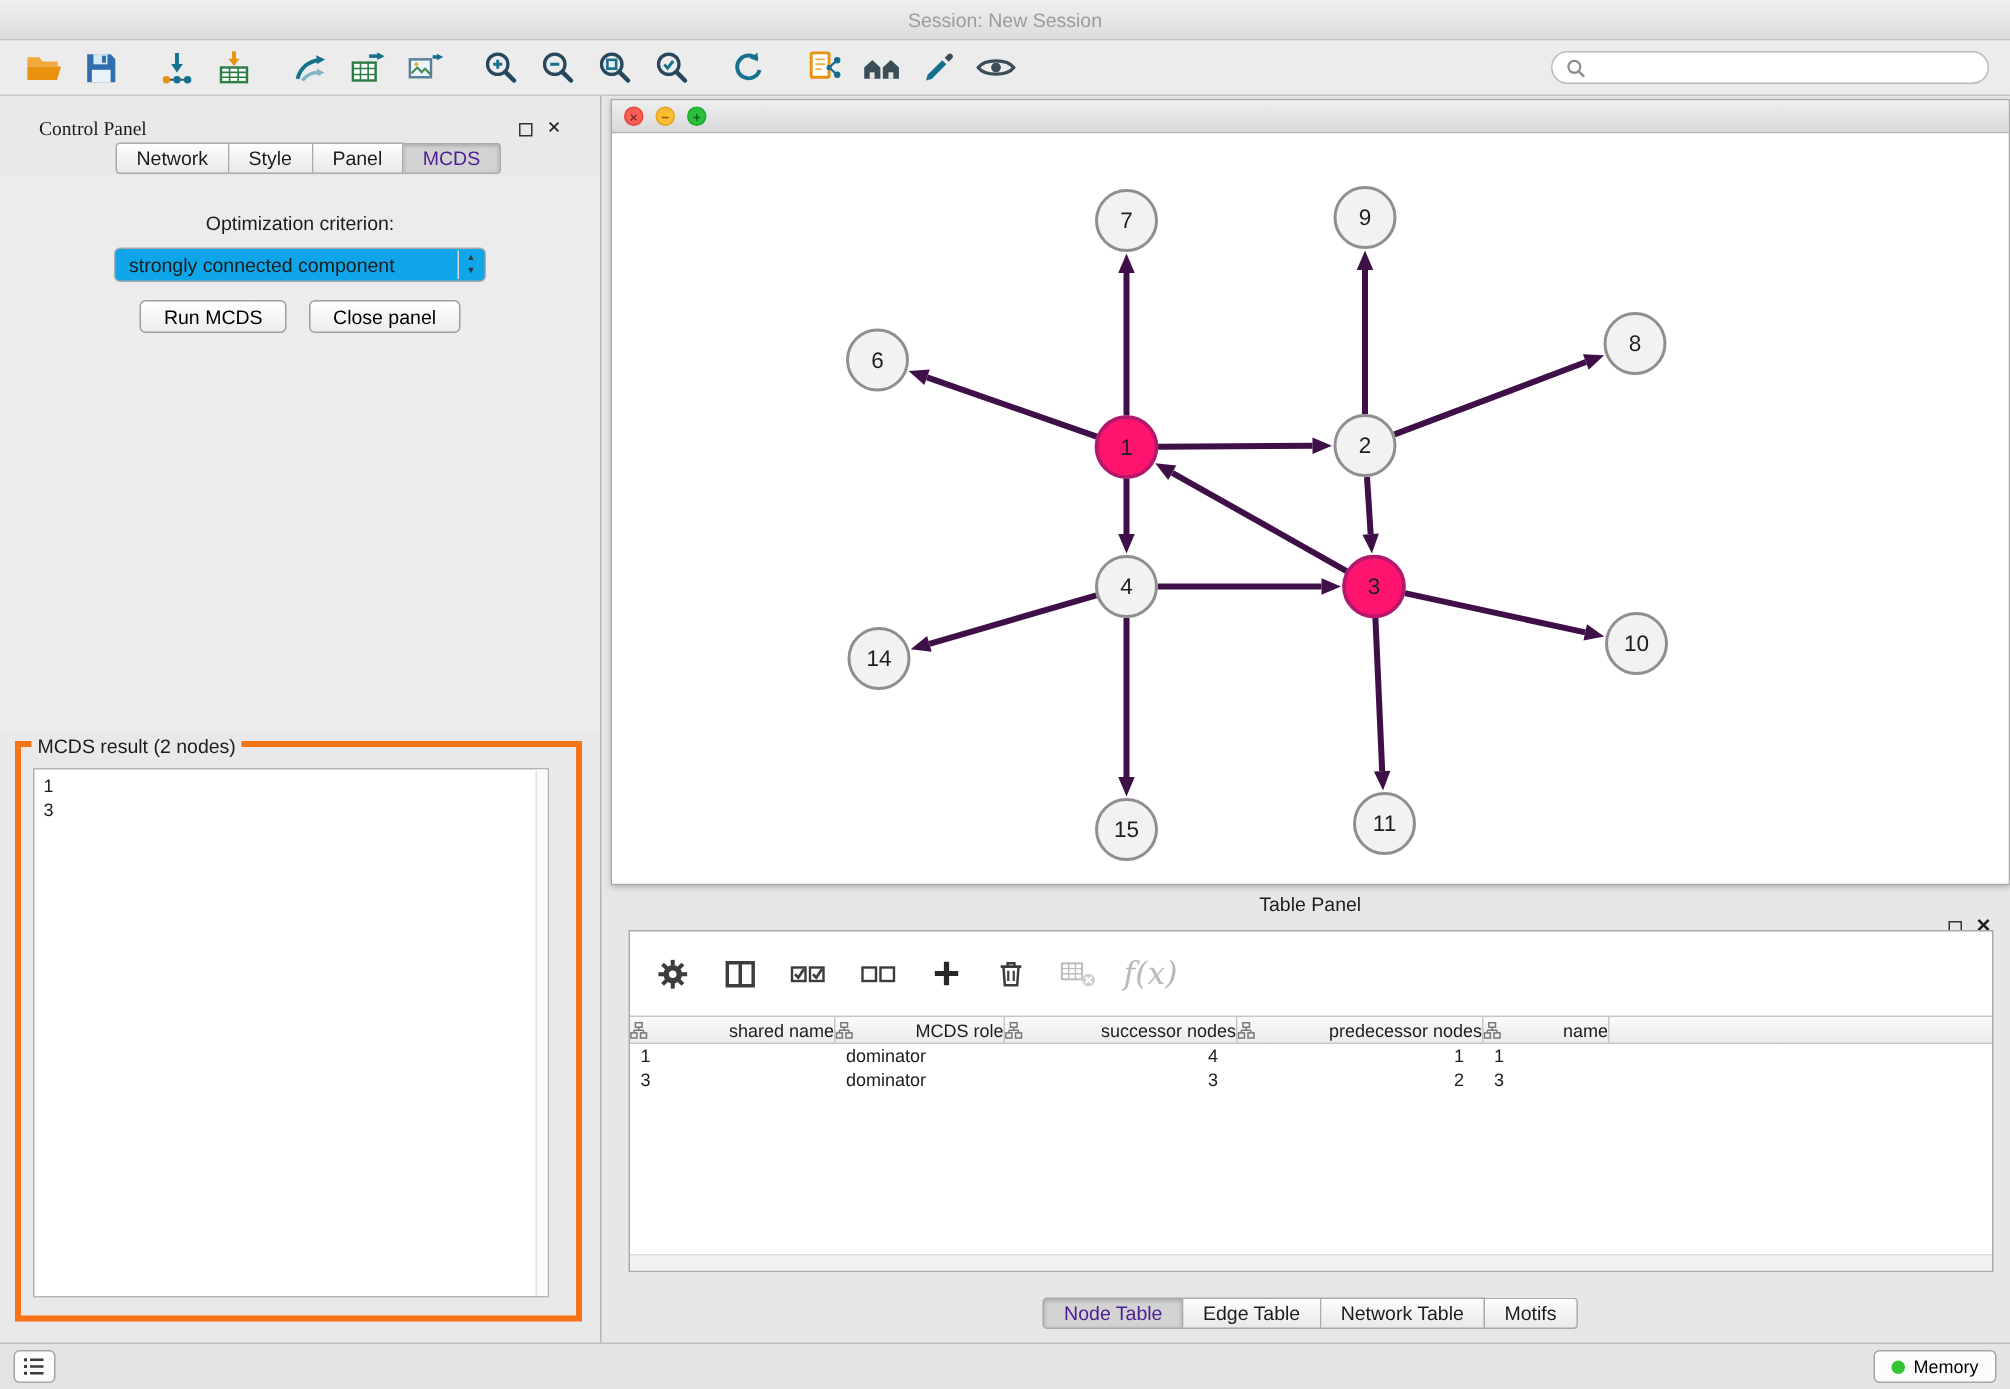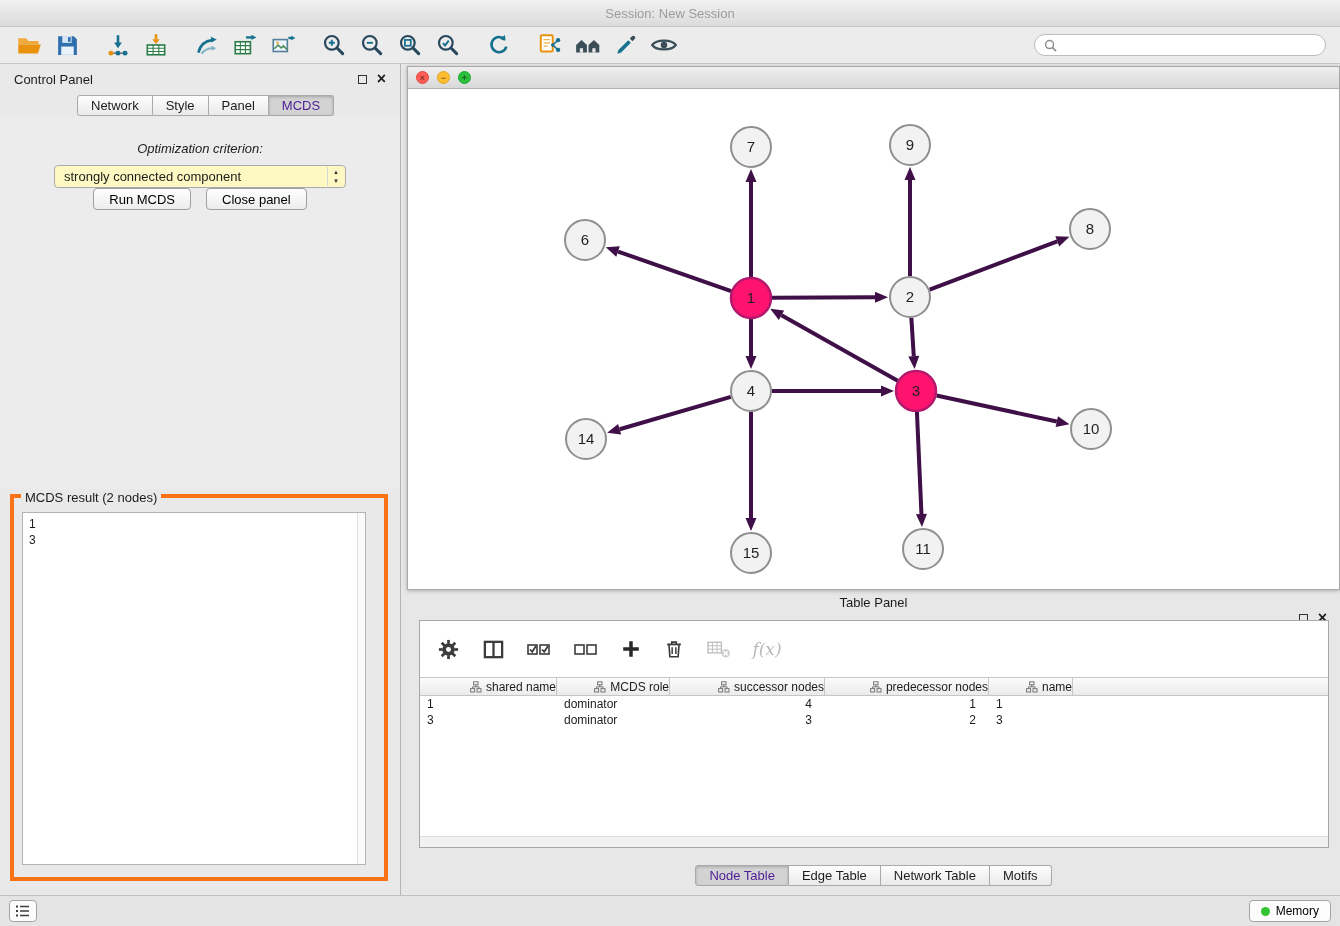--- a/index.html
+++ b/index.html
@@ -21,33 +21,33 @@
   .searchbox { margin-left:auto; margin-right:4px; width:292px; height:22px; background:#fff;
                border:1px solid #bdbdbd; border-radius:12px; display:flex; align-items:center;
                padding:0 9px; gap:5px; }
   .searchbox input { flex:1; border:none; outline:none; background:transparent;
                      font:13px "Liberation Sans",sans-serif; }
 
   
   .control-panel { position:absolute; left:0; top:64px; width:401px; bottom:31px;
                    background:#e9e9e9; border-right:1px solid #b5b5b5; }
   .cp-header { position:absolute; top:0; left:0; right:0; height:30px; display:flex;
-               align-items:center; padding:0 14px; }
+               align-items:flex-end; padding:0 26px;font-family:Liberation Serif, serif; }
   .win-btns { margin-left:auto; display:flex; gap:10px; align-items:center; }
   .float-btn { width:9px; height:9px; border:1.5px solid #333; display:inline-block; }
   .close-btn { font-size:16px; font-weight:bold; color:#1d1d1d; line-height:1; }
   .cp-tabs { position:absolute; top:31px; left:77px; display:flex; }
   .cp-tab { height:21px; line-height:20px; padding:0 13px; background:linear-gradient(#fefefe,#e9e9e9);
             border:1px solid #aaa; border-left:none; }
   .cp-tab:first-child { border-left:1px solid #aaa; border-radius:3px 0 0 3px; }
   .cp-tab:last-child { border-radius:0 3px 3px 0; }
   .cp-tab.active { background:#d3d3d3; color:#4c1d95; box-shadow:inset 0 1px 3px rgba(0,0,0,.22); }
   .cp-content { position:absolute; top:53px; left:0; right:0; height:372px; background:#ececec; }
-  .opt-label { text-align:center; margin-top:24px;font-style:italic; }
-  .criterion { margin:9px auto 0; width:292px; height:23px; background:#fef9c3; border:1px solid #aaa;
+  .opt-label { text-align:center; margin-top:24px; }
+  .criterion { margin:9px auto 12px; width:248px; height:23px; background:#0ea5e9; border:1px solid #aaa;
                border-radius:4px; display:flex; align-items:center; padding-left:9px; position:relative; }
   .stepper { position:absolute; right:1px; top:1px; bottom:1px; width:17px; border-left:1px solid #d6d6d6;
              display:flex; flex-direction:column; align-items:center; justify-content:center;
              font-size:6px; color:#333; line-height:1.35; }
   .cp-buttons { display:flex; justify-content:center; gap:15px; }
   .btn { height:22px; padding:0 15px; font:13px "Liberation Sans",sans-serif;
          background:linear-gradient(#fff,#ececec); border:1px solid #9f9f9f; border-radius:4px; }
   .result-group { position:absolute; left:10px; right:12px; top:430px; bottom:14px; border:4px solid #f97316; }
   .result-legend { position:absolute; top:-8px; left:7px; background:#e9e9e9; padding:0 4px; }
   .result-box { position:absolute; left:8px; right:18px; top:14px; bottom:12px; background:#fff;
@@ -70,24 +70,24 @@
   .light.green { background:#2ac03c; border:1px solid #1faa2f; }
   .net-title { position:absolute; left:0; right:0; text-align:center; font-weight:bold; color:#2c2c2c; }
   .net-canvas { position:absolute; top:22px; left:0; right:0; bottom:0; background:#fff; }
 
   
   .table-panel { position:absolute; left:407px; top:595px; width:933px; height:293px; }
   .tp-header { height:24px; display:flex; align-items:center; padding:0 13px;flex-direction:column; }
   .tp-inner { position:absolute; left:12px; right:11px; top:25px; bottom:40px; background:#fff;
               border:1px solid #a8a8a8; }
   .tp-toolbar { height:56px; display:flex; align-items:center; padding:0 14px; gap:17px; }
-  .fx { font-family:"DejaVu Serif",serif; font-style:italic; font-size:17px; color:#b9b9b9; }
+  .fx { font-family:"DejaVu Serif",serif; font-style:italic; font-size:21px; color:#b9b9b9; }
   .grid-head { display:flex; height:19px; background:linear-gradient(#fbfbfb,#ebebeb);
                border-top:1px solid #c6c6c6; border-bottom:1px solid #c6c6c6; }
-  .th { display:flex; align-items:center; justify-content:flex-end; gap:4px; font-size:12px;
+  .th { display:flex; align-items:center; justify-content:space-between; gap:4px; font-size:12px;
         border-right:1px solid #c6c6c6; }
   .grid-row { display:flex; height:16px; }
   .td { font-size:12px; line-height:16px; overflow:hidden; }
   .c0{width:137px}.c1{width:113px}.c2{width:155px}.c3{width:164px}.c4{width:84px}
   .al{ padding-left:7px; text-align:left; } .ar{ text-align:right; padding-right:13px; }
   .tp-scroll { position:absolute; left:0; right:0; bottom:0; height:11px; background:#f1f1f1;
                border-top:1px solid #dcdcdc; }
   .tp-tabs { position:absolute; bottom:1px; left:0; right:0; height:22px; display:flex; justify-content:center; }
 
   

